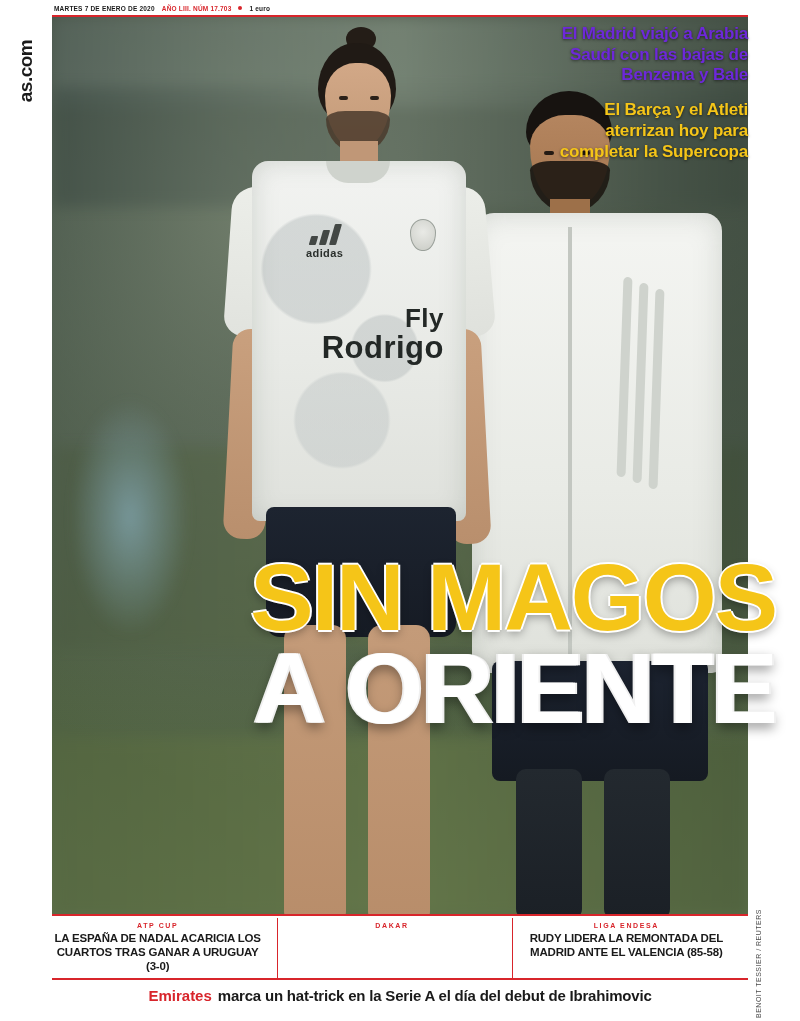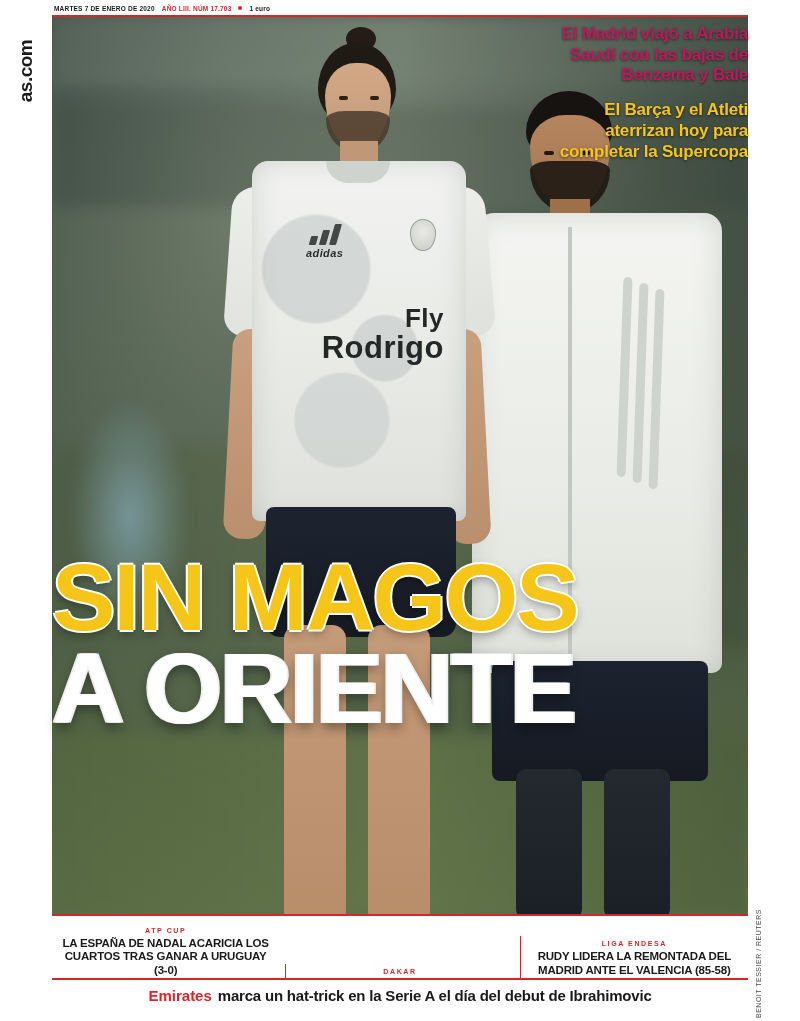--- a/index.html
+++ b/index.html
@@ -205,21 +205,21 @@
   }
   .adidas-mark i {
     position: absolute; bottom: 0; width: 7px; background: #2a2f2c; border-radius: 1px;
     transform: skewX(-16deg);
   }
   .adidas-mark i:nth-child(1){ left: 2px;  height: 9px; }
   .adidas-mark i:nth-child(2){ left: 13px; height: 15px; }
   .adidas-mark i:nth-child(3){ left: 24px; height: 21px; }
   .adidas-word {
     position: absolute; left: 84px; top: 210px;
-    font-size: 11px; font-weight: bold; color: #2a2f2c; letter-spacing: .4px; font-style: italic;
+    font-size: 11px; font-weight: bold; color: #2a2f2c; letter-spacing: .4px;
   }
   .crest {
     position: absolute; left: 188px; top: 182px; width: 26px; height: 32px;
     background: radial-gradient(circle at 50% 40%, #e9eae6, #c9cbc5);
     border-radius: 50% 50% 45% 45% / 42% 42% 58% 58%;
     border: 1.5px solid #9aa09a;
   }
   .flyemirates {
     position: absolute; left: 52px; top: 268px; width: 170px;
     text-align: right; color: #232826; line-height: 1.02;
@@ -282,31 +282,31 @@
     text-align: right;
     z-index: 5;
   }
   .tr-item { margin-bottom: 14px; }
   .tr-item p {
     margin: 0;
     font-weight: bold;
     line-height: 1.22;
     letter-spacing: -0.2px;
   }
-  .tr-1 p { color: #be185d; font-size: 17px; text-shadow: 0 1px 3px rgba(0,0,0,.55); }
+  .tr-1 p { color: #6d28d9; font-size: 17px; text-shadow: 0 1px 3px rgba(0,0,0,.55); }
   .tr-2 p { color: #ffffff; font-size: 17px; text-shadow: 0 1px 3px rgba(0,0,0,.55); }
   .tr-3 p { color: #f5c518; font-size: 17px; text-shadow: 0 1px 3px rgba(0,0,0,.6); }
 
   
   .main-title {
     position: absolute;
     left: 52px;
     width: 724px;
     top: 556px;
-    text-align: left;
+    text-align: right;
     z-index: 6;
     pointer-events: none;
   }
   .main-title .l1, .main-title .l2 {
     margin: 0;
     font-weight: bold;
     font-size: 95px;
     line-height: 0.88;
     letter-spacing: -2px;
     font-family: "Liberation Sans", sans-serif;
@@ -335,28 +335,27 @@
     letter-spacing: .5px;
     transform: rotate(-90deg);
     transform-origin: right bottom;
     white-space: nowrap;
     z-index: 7;
   }
 
   
   .bottom-strip {
     position: absolute;
-    left: 52px;
+    left: 44px;
     top: 918px;
     width: 696px;
     height: 60px;
     display: flex;
     gap: 6px;
     z-index: 8;
-    align-items: flex-end;
   }
   .bnews {
     flex: 1 1 0;
     padding: 4px 6px 0 6px;
     text-align: center;
     position: relative;
     background: #ffffff;
   }
   .bnews + .bnews { border-left: 1.5px solid #d8252b; }
   .bnews .kicker {

